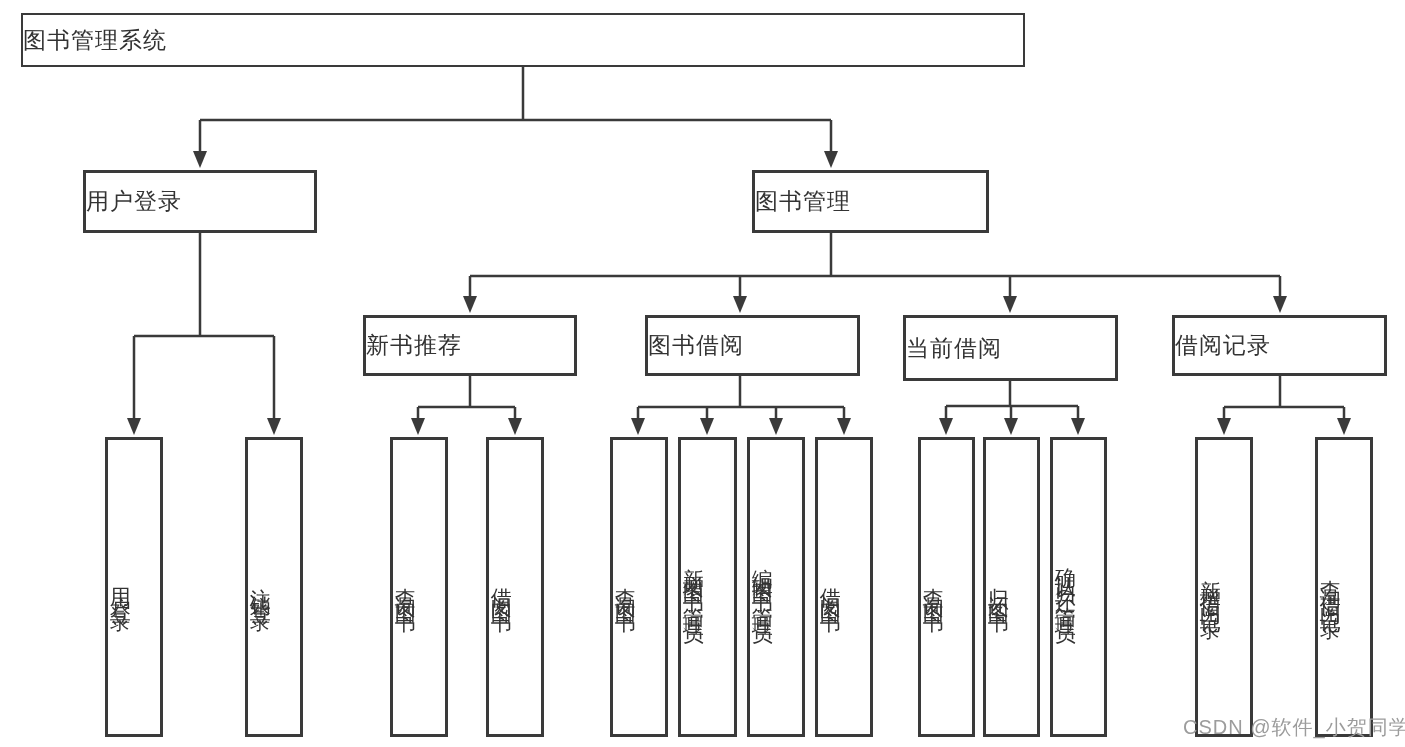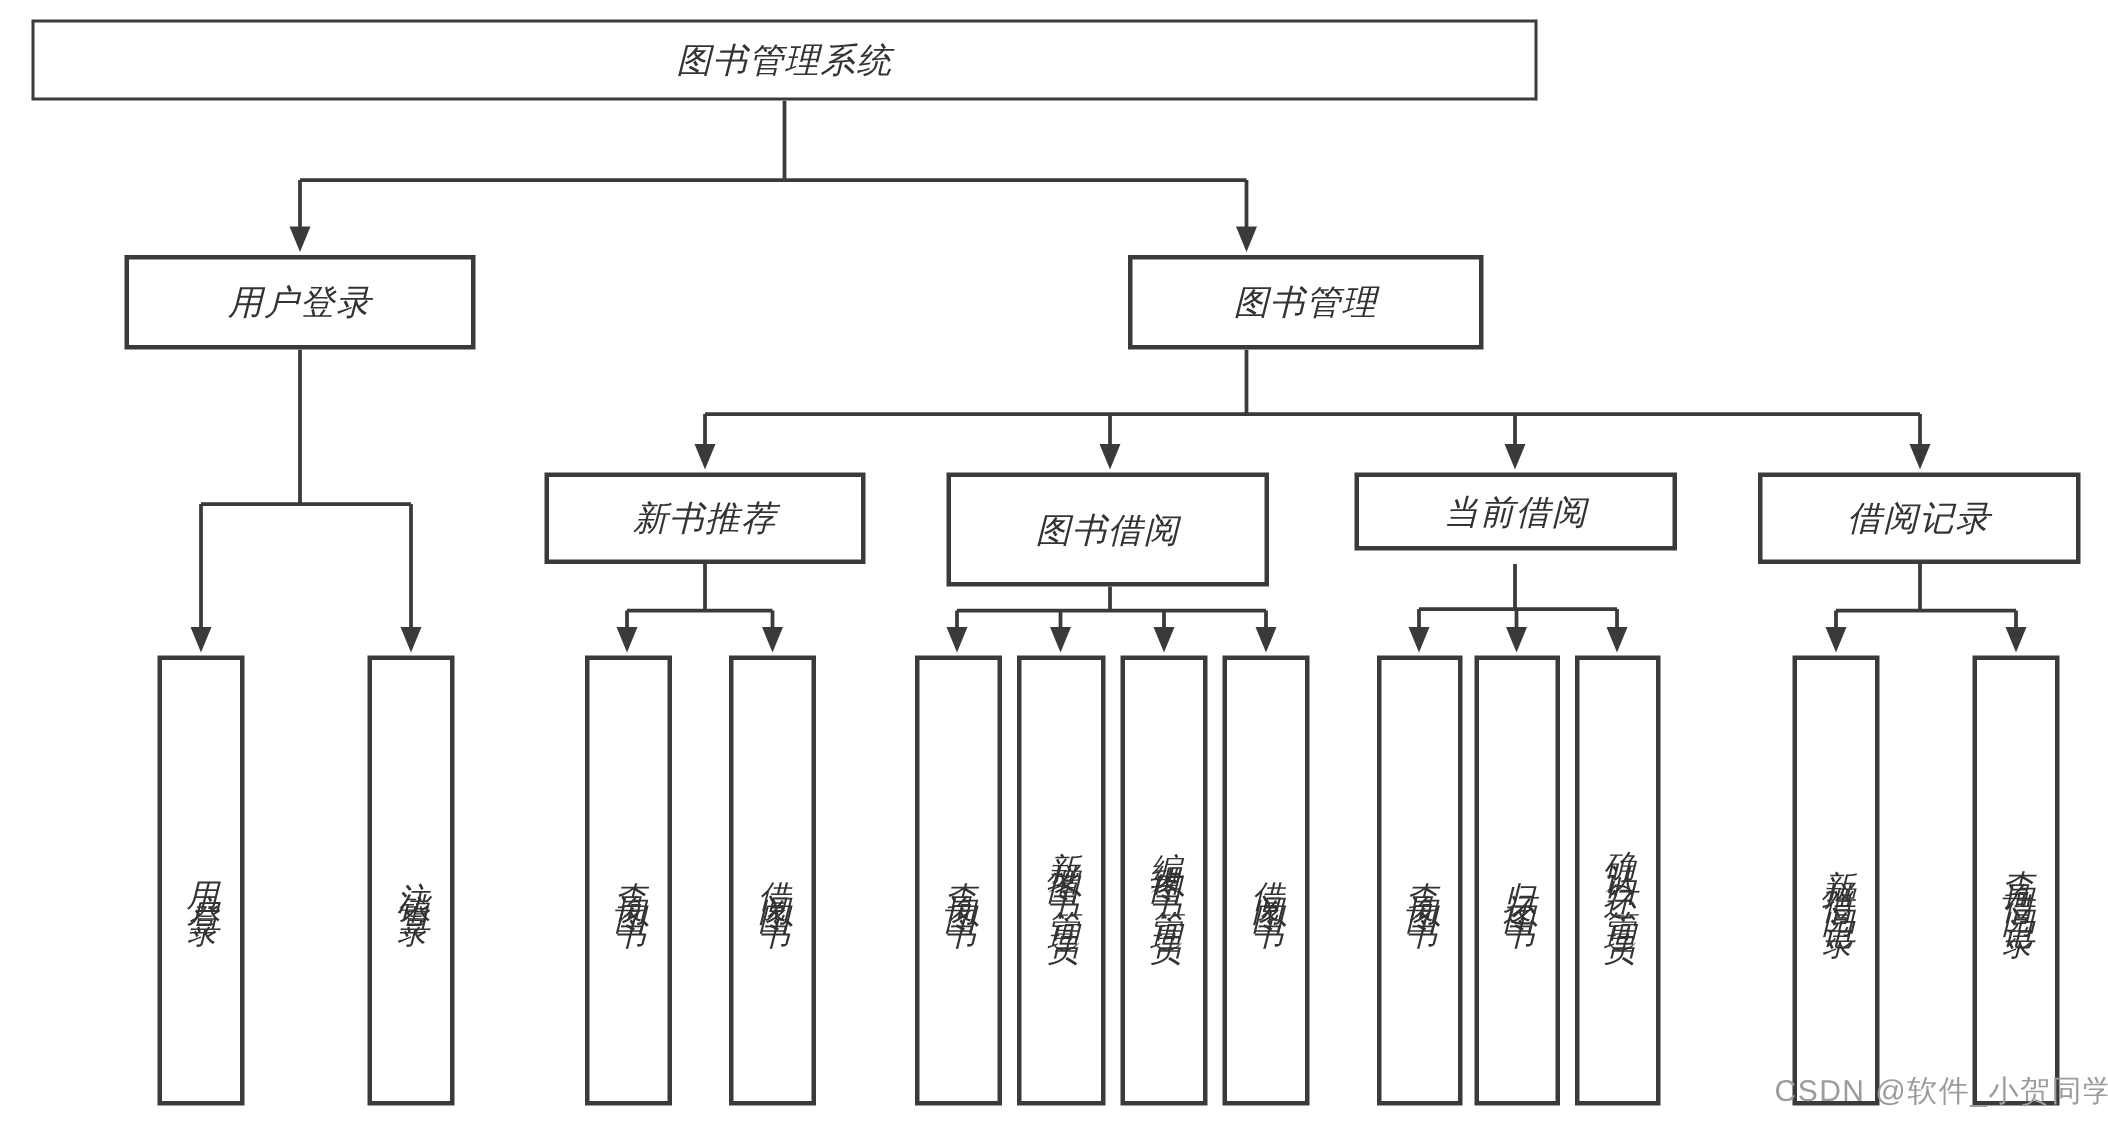--- a/index.html
+++ b/index.html
@@ -23,23 +23,22 @@
     width: 1405px;
     height: 747px;
   }
   .node {
     position: absolute;
     box-sizing: border-box;
     background: #ffffff;
     border: 3px solid #3a3a3a;
     display: flex;
     align-items: center;
-    justify-content: center;
+    justify-content: flex-start;
     color: #333333;
-    font-style: italic;
   }
   .node.root { border-width: 2.5px; }
   .lbl {
     font-size: 23px;
     letter-spacing: 1px;
     white-space: nowrap;
   }
   .leaf .vlbl {
     writing-mode: vertical-rl;
     text-orientation: mixed;
@@ -110,24 +109,24 @@
   <div class="node" style="left:83px;top:170px;width:234px;height:63px">
     <span class="lbl">用户登录</span>
   </div>
   <div class="node" style="left:752px;top:170px;width:237px;height:63px">
     <span class="lbl">图书管理</span>
   </div>
 
   <div class="node" style="left:363px;top:315px;width:214px;height:61px">
     <span class="lbl">新书推荐</span>
   </div>
-  <div class="node" style="left:631px;top:315px;width:215px;height:76px">
+  <div class="node" style="left:645px;top:315px;width:215px;height:61px">
     <span class="lbl">图书借阅</span>
   </div>
-  <div class="node" style="left:903px;top:315px;width:215px;height:52px">
+  <div class="node" style="left:903px;top:315px;width:215px;height:66px">
     <span class="lbl">当前借阅</span>
   </div>
   <div class="node" style="left:1172px;top:315px;width:215px;height:61px">
     <span class="lbl">借阅记录</span>
   </div>
 
   <div class="node leaf" style="left:105px;top:437px;width:58px;height:300px">
     <span class="vlbl">用户登录</span>
   </div>
   <div class="node leaf" style="left:245px;top:437px;width:58px;height:300px">

